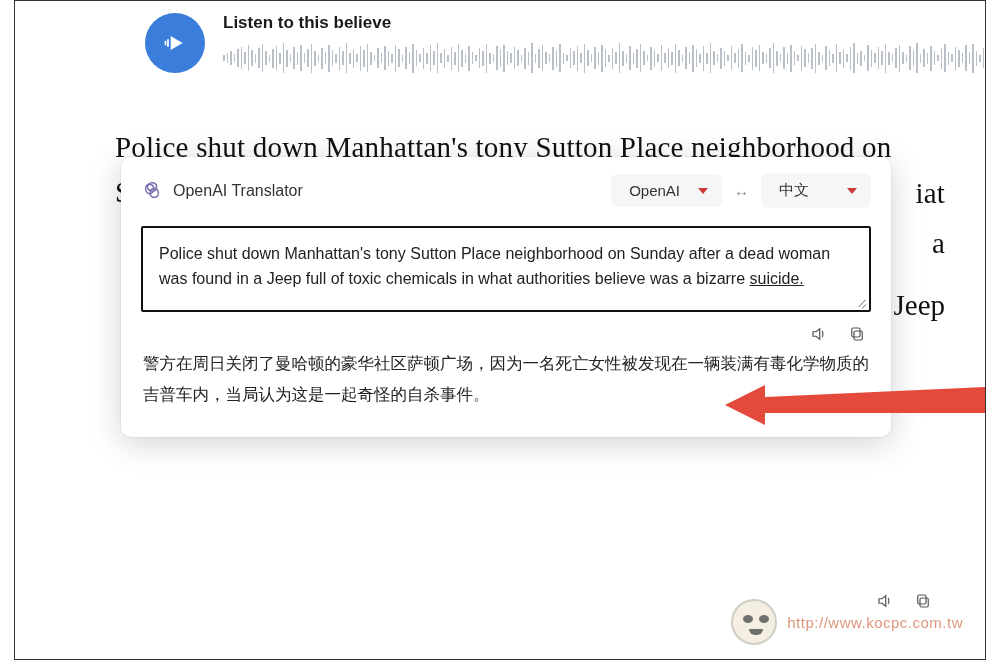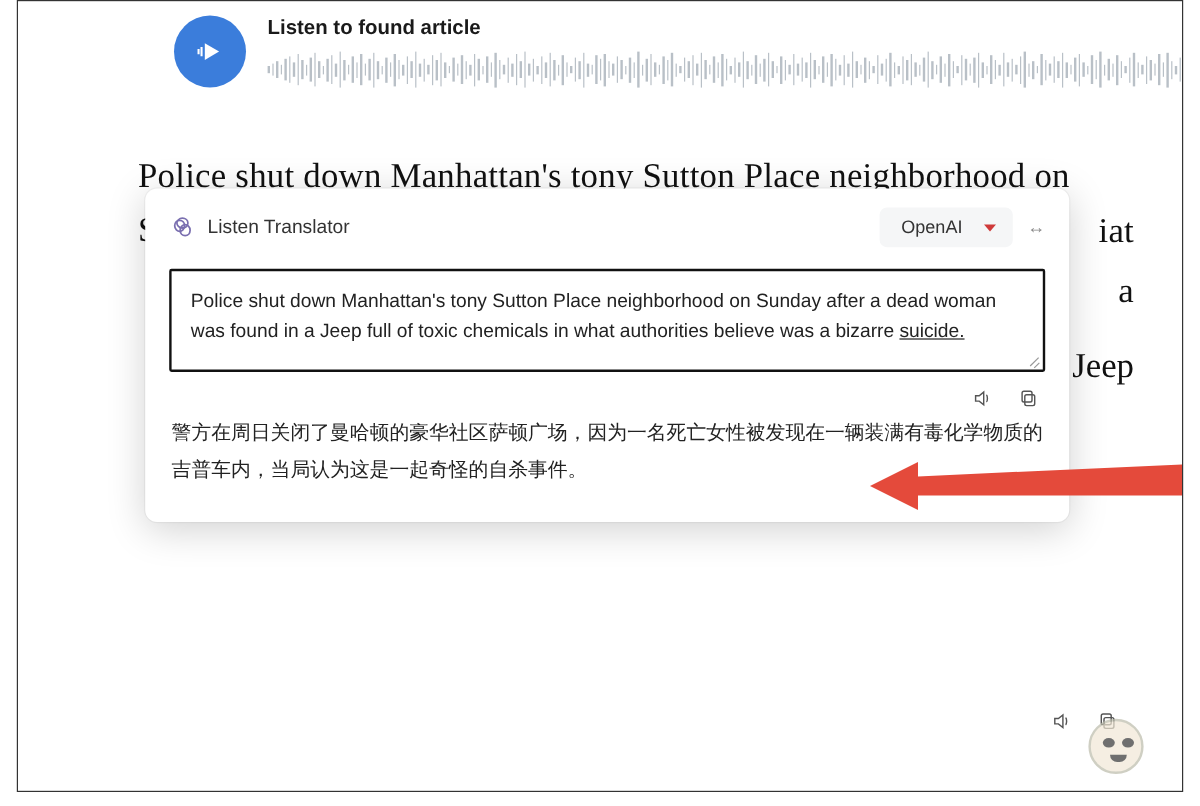--- a/index.html
+++ b/index.html
@@ -244,21 +244,21 @@
 
   <div class="audio-row">
     <div class="play-btn">
       <svg viewBox="0 0 24 24">
         <path d="M8 5.5v13l11-6.5z"></path>
         <path d="M5.5 8.5v7" stroke="#fff" stroke-width="1.6" fill="none"></path>
         <path d="M3.2 10v4" stroke="#fff" stroke-width="1.6" fill="none"></path>
       </svg>
     </div>
     <div class="audio-meta">
-      <div class="audio-title">Listen to found article</div>
+      <div class="audio-title">Listen to this believe</div>
       <div class="waveform" id="wave">
           <span style="height: 6px;"></span>
           <span style="height: 10px;"></span>
           <span style="height: 14px;"></span>
           <span style="height: 8px;"></span>
           <span style="height: 18px;"></span>
           <span style="height: 22px;"></span>
           <span style="height: 12px;"></span>
           <span style="height: 26px;"></span>
           <span style="height: 16px;"></span>
@@ -491,28 +491,32 @@
       <div class="brand">
         <span class="brand-logo">
           <svg viewBox="0 0 24 24">
               <g fill="none" stroke="#7a6fb0" stroke-width="1.6">
             <path d="M12 3c3 0 5 2 5 4.5S15 12 12 12 7 9.5 7 7.5 9 3 12 3z"></path>
             <path d="M5 10c0-3 2-5 4.5-5S14 7 14 10s-2.5 5-4.5 5S5 13 5 10z"></path>
             <path d="M19 14c0 3-2 5-4.5 5S10 17 10 14s2.5-5 4.5-5 4.5 2 4.5 5z"></path>
           </g>
             </svg>
         </span>
-        <span class="brand-name">Listen Translator</span>
+        <span class="brand-name">OpenAI Translator</span>
       </div>
       <div class="lang-group">
         <div class="lang-sel">
           <span>OpenAI</span>
           <span class="caret"></span>
         </div>
         <span class="swap">↔</span>
+        <div class="lang-sel">
+          <span>中文</span>
+          <span class="caret"></span>
+        </div>
       </div>
     </div>
 
     <div class="src-box">
       <span>Police shut down Manhattan's tony Sutton Place neighborhood on Sunday after a dead woman was found in a Jeep full of toxic chemicals in what authorities believe was a bizarre </span><span class="underline">suicide.</span>
       <span class="resize-handle"></span>
     </div>
 
     <div class="action-row">
       <span class="icon-btn">
@@ -552,16 +556,17 @@
     <svg viewBox="0 0 260 60">
       <defs></defs>
       <polygon points="0,34 40,14 40,26 260,16 260,42 40,42 40,54" fill="#e44a3b"></polygon>
     </svg>
   </div>
 
   <div class="photo"></div>
   <div class="watermark">
     <div class="wm-face"></div>
     <div class="wm-txt">
+      <span class="wm-url">http://www.kocpc.com.tw</span>
     </div>
   </div>
 
 </div>
 
 </body></html>

